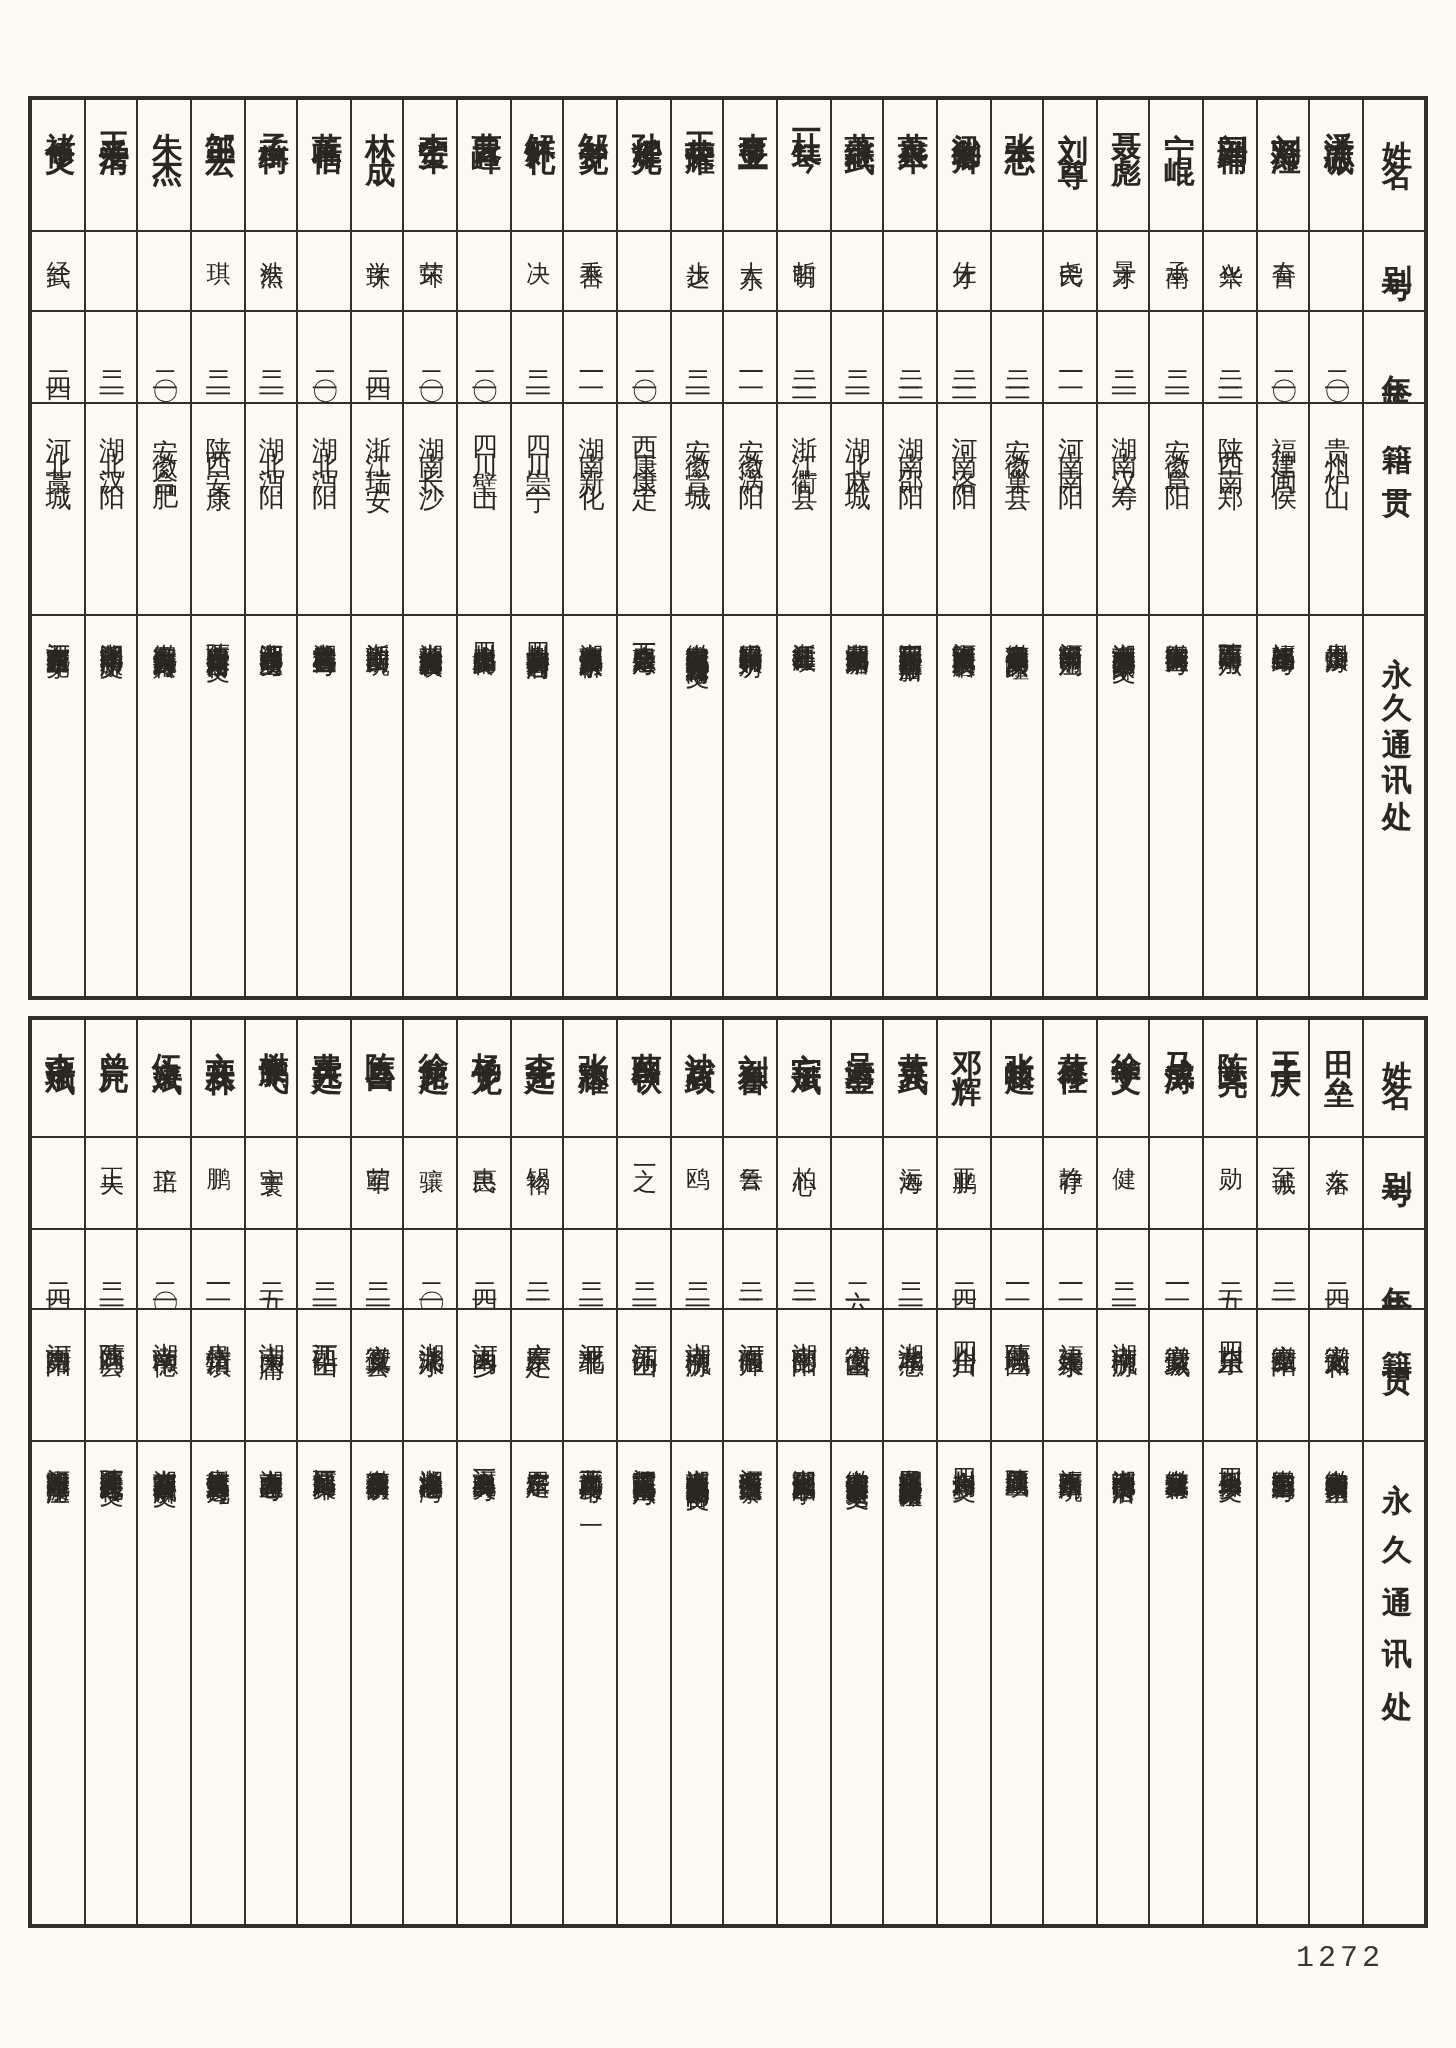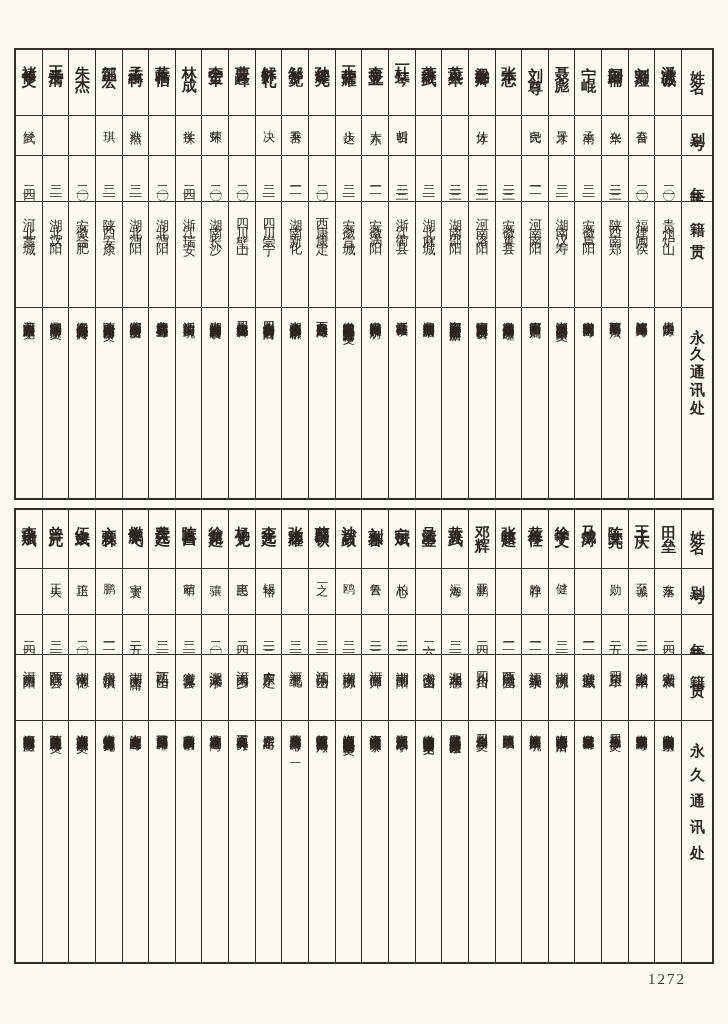--- a/index.html
+++ b/index.html
@@ -36,21 +36,21 @@
   .hdr-text{font-size:15px;font-weight:700;padding-top:8px;}
   .col-header .r-name  .hdr-text{letter-spacing:10px;}
   .col-header .r-alias .hdr-text{letter-spacing:4px;padding-top:4px;}
   .col-header .r-age   .hdr-text{letter-spacing:4px;padding-top:0;}
   .tbl-top .col-header .r-origin .hdr-text{letter-spacing:22px;}
   .tbl-bot .col-header .r-origin .hdr-text{letter-spacing:8px;}
   .tbl-top .col-header .r-address .hdr-text{letter-spacing:18px;}
   .tbl-bot .col-header .r-address .hdr-text{letter-spacing:26px;}
   .page-number{
     position:absolute;top:971px;left:648px;font-size:15px;letter-spacing:2px;color:#3a342c;
-    font-family:Liberation Serif, serif;
+    font-family:Liberation Mono, monospace;
   }
 </style>
 </head>
 <body>
 
 <div class="page">
   <div class="tbl tbl-top" id="tbl-top">
       <div class="col col-header">
         <div class="cell r-name">
           <span class="vtext hdr-text">姓名</span>

